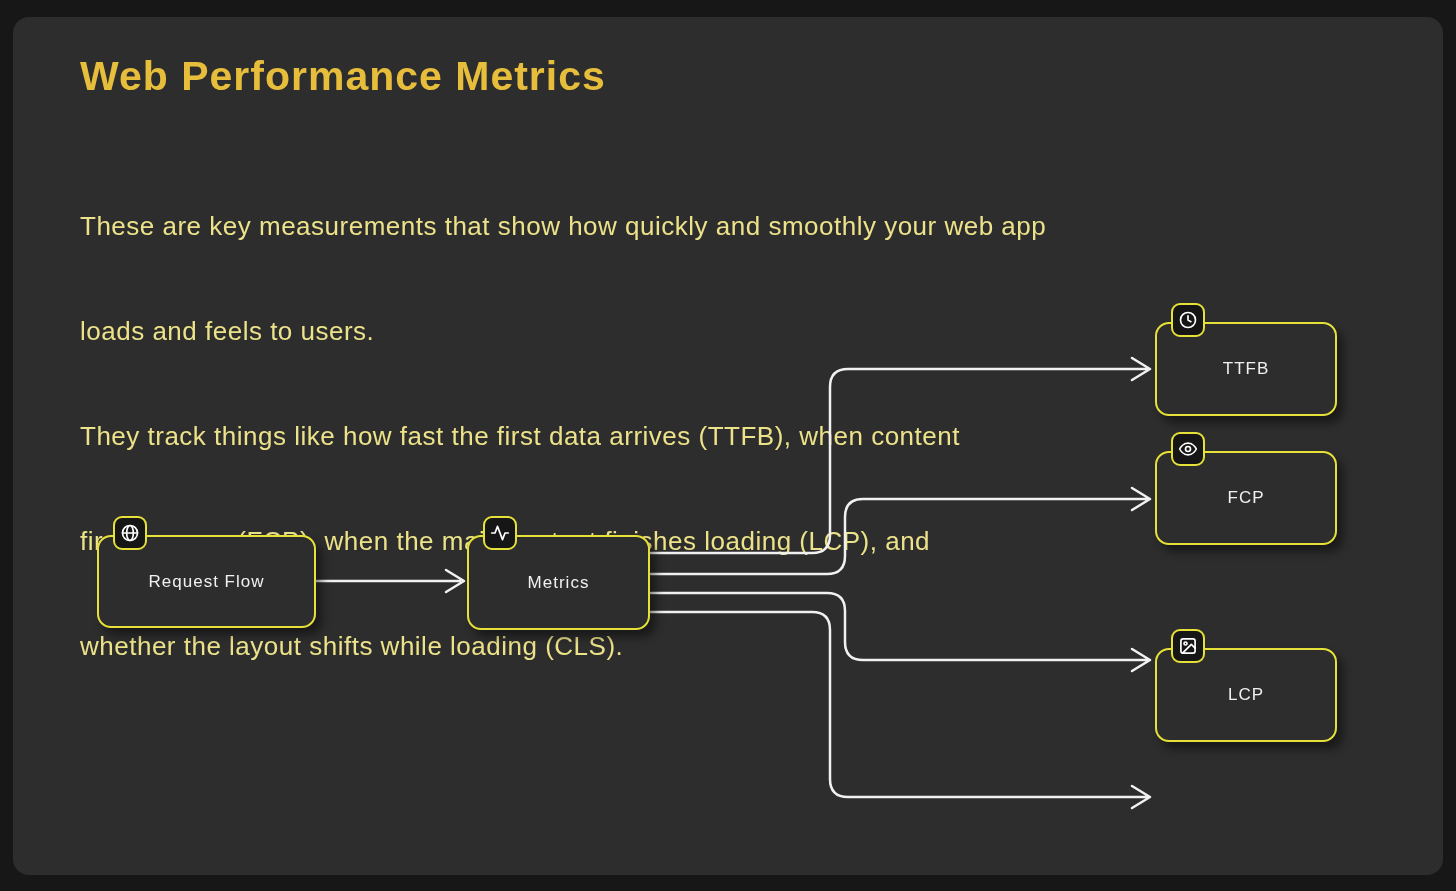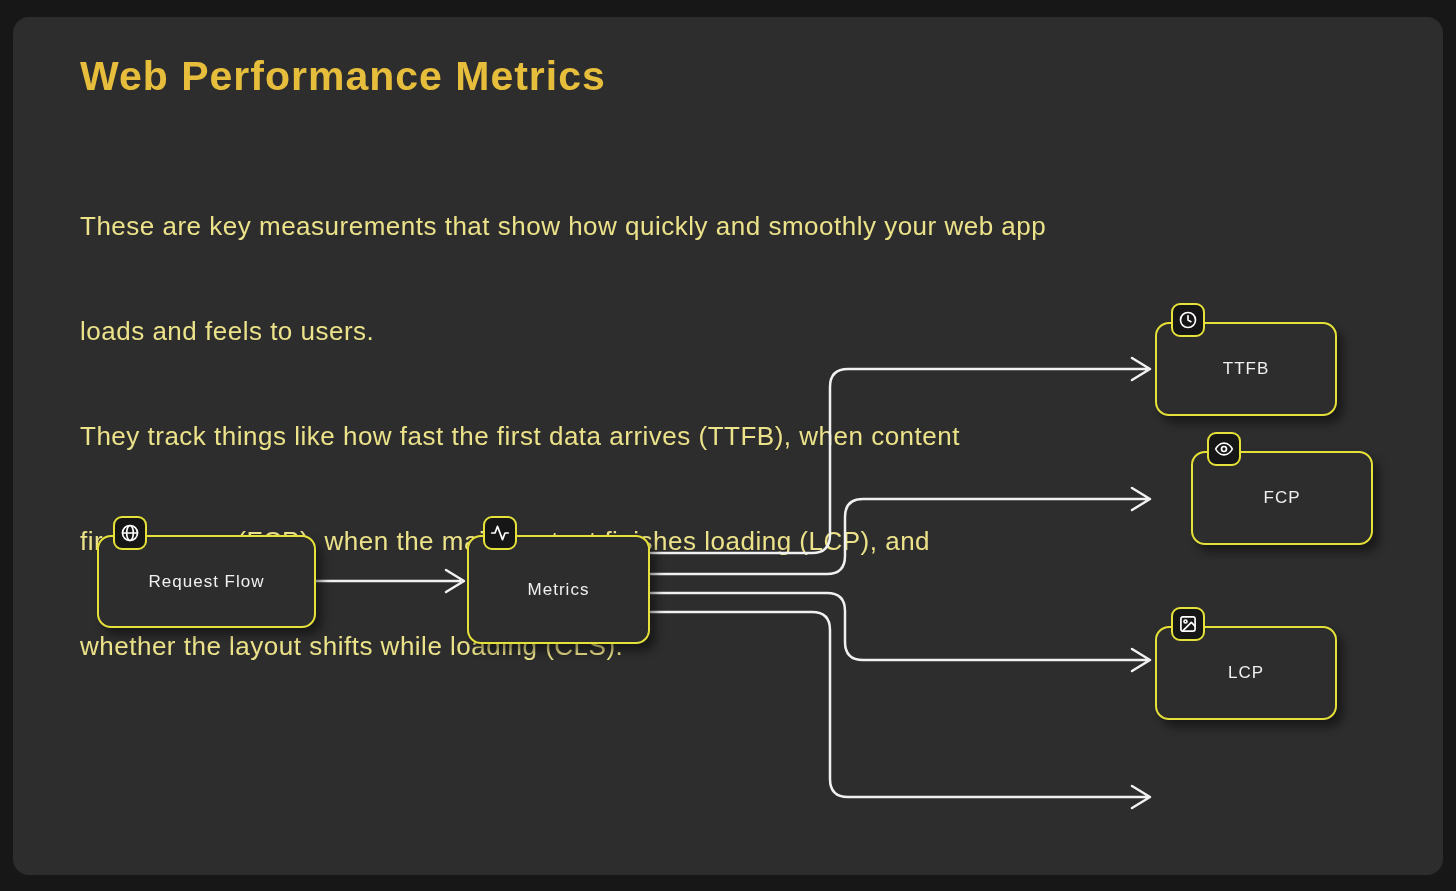--- a/index.html
+++ b/index.html
@@ -33,24 +33,24 @@
     color:#f0f0f0; font-size:17px; letter-spacing:1px; white-space:nowrap;
   }
   .badge {
     position:absolute; left:14px; top:-21px; width:34px; height:34px;
     background:#161616; border:2px solid #e6e138; border-radius:9px;
     display:flex; align-items:center; justify-content:center;
   }
   .badge svg { width:20px; height:20px; stroke:#fff; stroke-width:2; fill:none;
     stroke-linecap:round; stroke-linejoin:round; }
   .n-request { left:97px;  top:535px; width:219px; height:93px; }
-  .n-metrics { left:467px; top:535px; width:183px; height:109px; }
+  .n-metrics { left:467px; top:535px; width:183px; height:95px; }
   .n-ttfb    { left:1155px; top:322px; width:182px; height:94px; }
-  .n-fcp     { left:1155px; top:451px; width:182px; height:94px;margin-left:36px; }
-  .n-lcp     { left:1155px; top:626px; width:182px; height:94px; }
+  .n-fcp     { left:1155px; top:451px; width:182px; height:94px; }
+  .n-lcp     { left:1155px; top:648px; width:182px; height:94px; }
   .n-cls     { left:1155px; top:750px; width:182px; height:94px; }
 </style>
 </head>
 <body>
 
 <div class="page">
   <div class="panel"></div>
 
   <div class="title">Web Performance Metrics</div>
 

